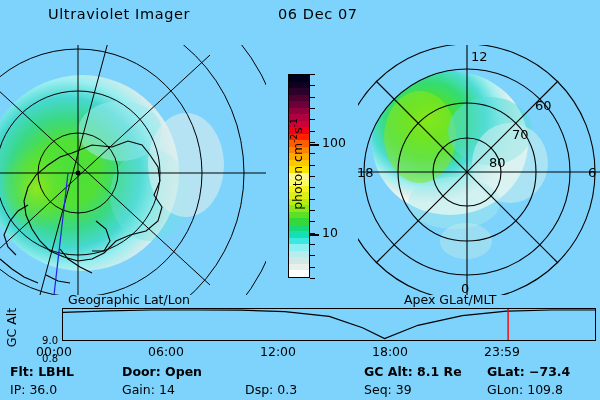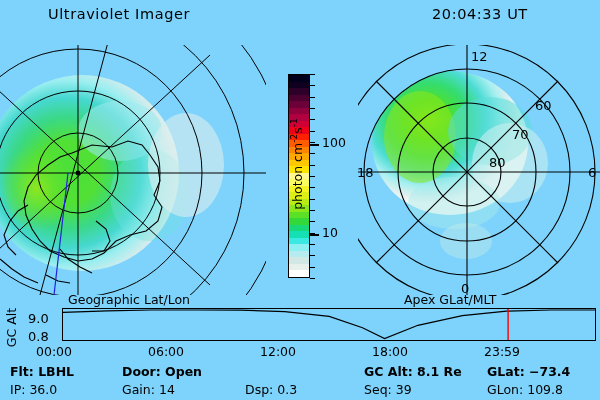--- a/index.html
+++ b/index.html
@@ -127,22 +127,24 @@
     text-align: center;
     font-size: 12.5px;
     transform: rotate(-90deg);
     transform-origin: 50% 50%;
     white-space: nowrap;
   }
   .strip-ytick {
     position: absolute;
     left: 28px;
     width: 30px;
-    font-size: 13px;
-    white-space: nowrap;
+    text-align: right;
+    font-size: 10px;
+    white-space: nowrap;
+    margin-top: 24px;
   }
   #strip-plot {
     position: absolute;
     left: 62px; top: 16px;
     width: 534px; height: 33px;
     border: 1px solid #000;
     box-sizing: border-box;
   }
   .strip-xtick {
     position: absolute;
@@ -171,21 +173,21 @@
   .sc3 { left: 364px; }
   .sc4 { left: 487px; }
 </style>
 </head>
 <body>
 
 <div id="app">
 
   <div class="header">
     <div class="hdr-title">Ultraviolet Imager</div>
-    <div class="hdr-time">20:04:33 UT</div>
+    <div class="hdr-date">06 Dec 07</div>
   </div>
 
   <div class="panel" id="geo-panel">
     <svg width="266" height="250" viewBox="0 0 266 250">
       <defs>
         <clipPath id="geoClip">
             <circle cx="78" cy="128" r="125"></circle>
           </clipPath>
         <radialGradient id="auroraGeo" cx="42%" cy="50%" r="62%">
           <stop offset="0%" stop-color="#4ae03c"></stop>

